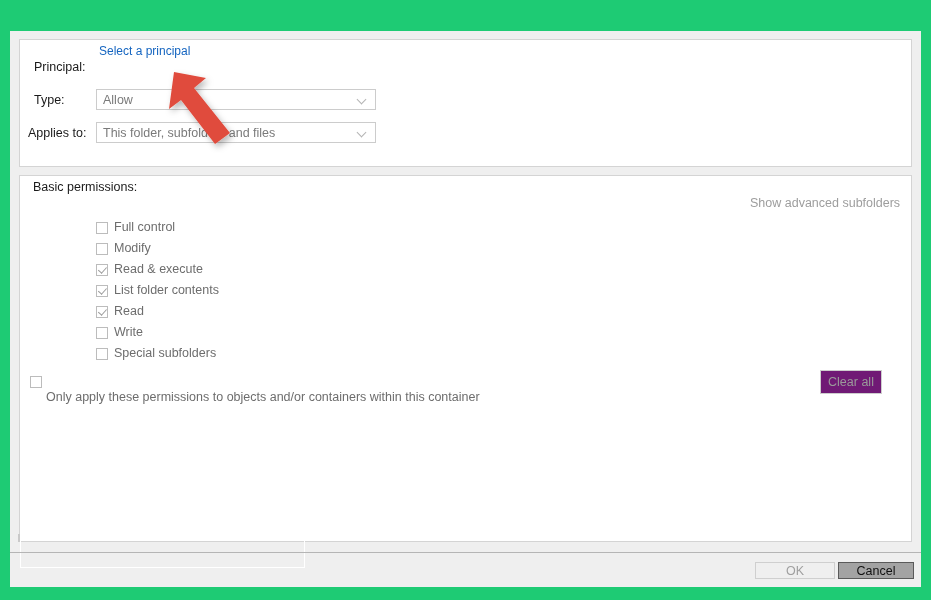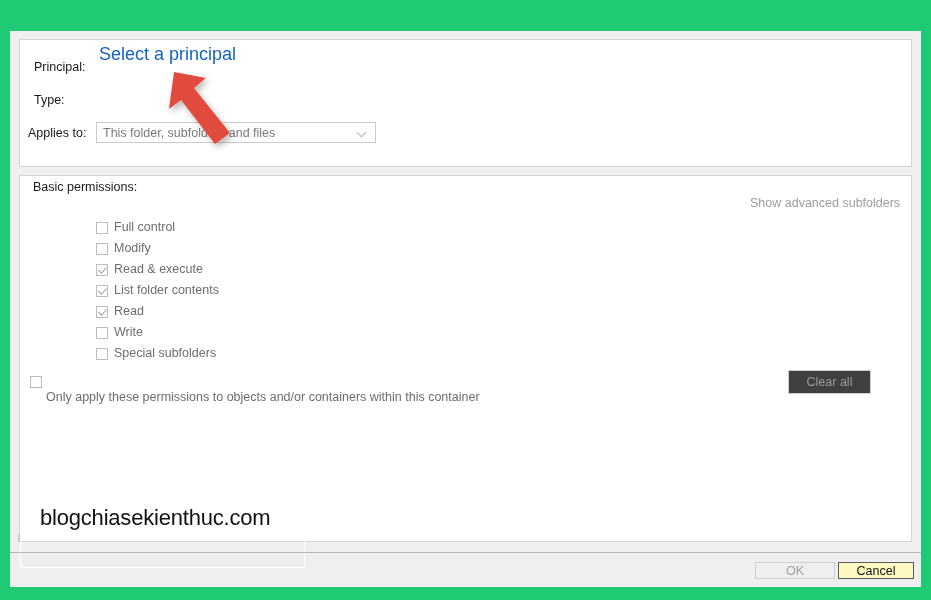--- a/index.html
+++ b/index.html
@@ -128,21 +128,21 @@
     color: #1a1a1a;
     white-space: nowrap;
   }
   #lbl-principal { left: 34px; top: 60px; }
   #lbl-type      { left: 34px; top: 93px; }
   #lbl-applies   { left: 28px; top: 126px; }
 
   #link-select-principal {
     position: absolute;
     left: 99px; top: 44px;
-    font-size: 18px;
+    font-size: 12px;
     color: #1565c0;
     text-decoration: none;
     white-space: nowrap;
     cursor: pointer;
   }
 
   .combo {
     position: absolute;
     height: 21px;
     background: #ffffff;
@@ -225,23 +225,23 @@
     position: absolute;
     left: 30px; top: 374px;
     height: 20px;
     white-space: nowrap;
   }
   #row-only-apply .cbox { top: 2px; }
   #row-only-apply .perm-label { left: 16px; top: 16px; }
 
   #btn-clear-all {
     position: absolute;
-    left: 788px; top: 370px;
-    width: 83px; height: 24px;
-    background: #404040;
+    left: 820px; top: 370px;
+    width: 62px; height: 24px;
+    background: #701a75;
     border: 1px solid #cecece;
     box-sizing: border-box;
     font-family: "Liberation Sans", sans-serif;
     font-size: 12.5px;
     color: #9a9a9a;
     cursor: default;
     padding: 0;
   }
 
   
@@ -288,21 +288,21 @@
     cursor: default;
   }
   #btn-ok {
     left: 755px; width: 80px;
     background: #efefef;
     border: 1px solid #cfcfcf;
     color: #9f9f9f;
   }
   #btn-cancel {
     left: 838px; width: 76px;
-    background: #fef9c3;
+    background: #a3a3a3;
     border: 1px solid #5a5a5a;
     color: #111111;
   }
 
   
   #red-arrow {
     position: absolute;
     left: 160px; top: 58px;
     width: 110px; height: 95px;
     pointer-events: none;
@@ -318,20 +318,24 @@
 
     <div class="panel" id="panel-principal"></div>
     <div class="panel" id="panel-permissions"></div>
 
   </div>
 
   <div class="form-label" id="lbl-principal">Principal:</div>
   <a id="link-select-principal">Select a principal</a>
 
   <div class="form-label" id="lbl-type">Type:</div>
+  <div class="combo" id="combo-type">
+    <span class="combo-value">Allow</span>
+    <span class="combo-arrow"></span>
+  </div>
 
   <div class="form-label" id="lbl-applies">Applies to:</div>
   <div class="combo" id="combo-applies">
     <span class="combo-value">This folder, subfolders and files</span>
     <span class="combo-arrow"></span>
   </div>
 
   <div id="lbl-basic-perms">Basic permissions:</div>
   <a id="link-advanced">Show advanced subfolders</a>
 
@@ -366,21 +370,20 @@
       </div>
     </div>
 
   <div id="row-only-apply">
     <span class="cbox"></span>
     <span class="perm-label">Only apply these permissions to objects and/or containers within this container</span>
   </div>
 
   <button id="btn-clear-all">Clear all</button>
 
-  <div id="watermark">blogchiasekienthuc.com</div>
 
   <div id="artifact-corner"></div>
   <div id="artifact-box"></div>
 
   <div id="footer-divider"></div>
   <button class="dlg-btn" id="btn-ok">OK</button>
   <button class="dlg-btn" id="btn-cancel">Cancel</button>
 
   <svg id="red-arrow" viewBox="0 0 110 95">
     <defs>

